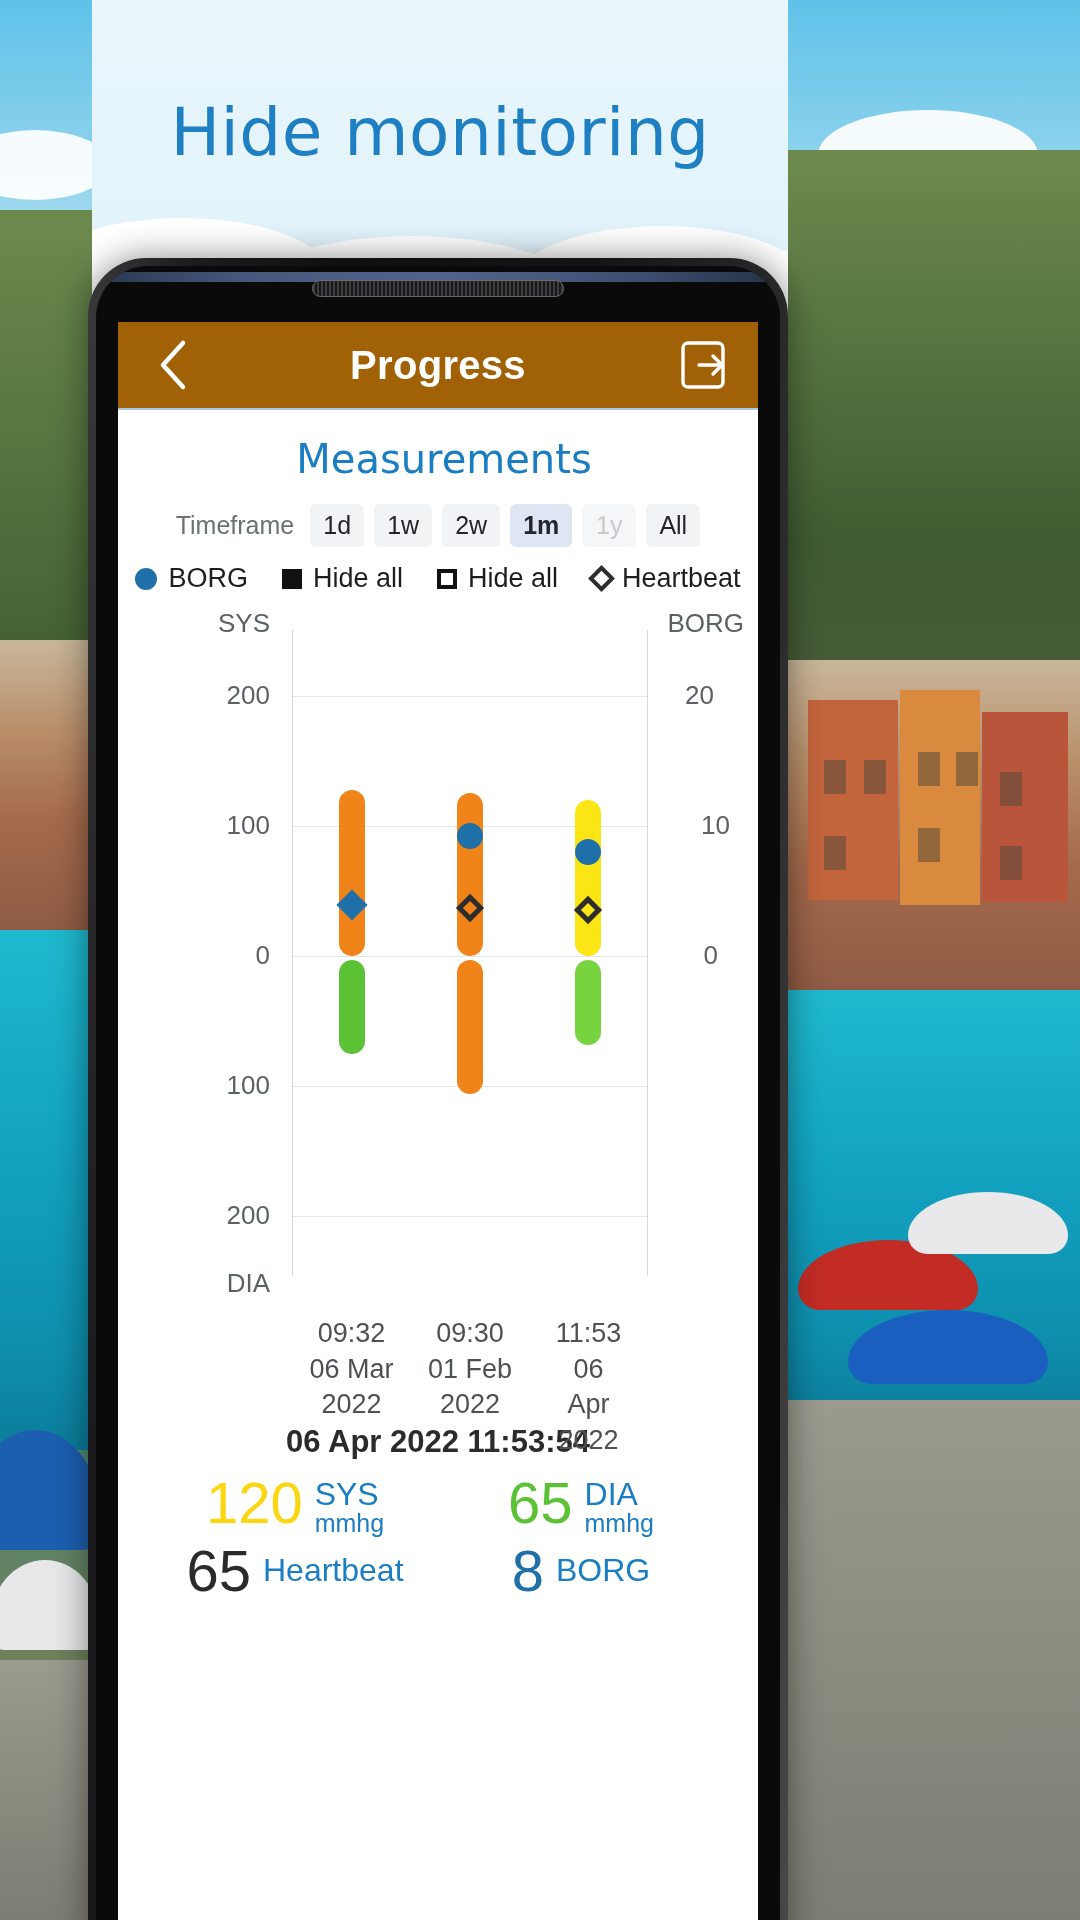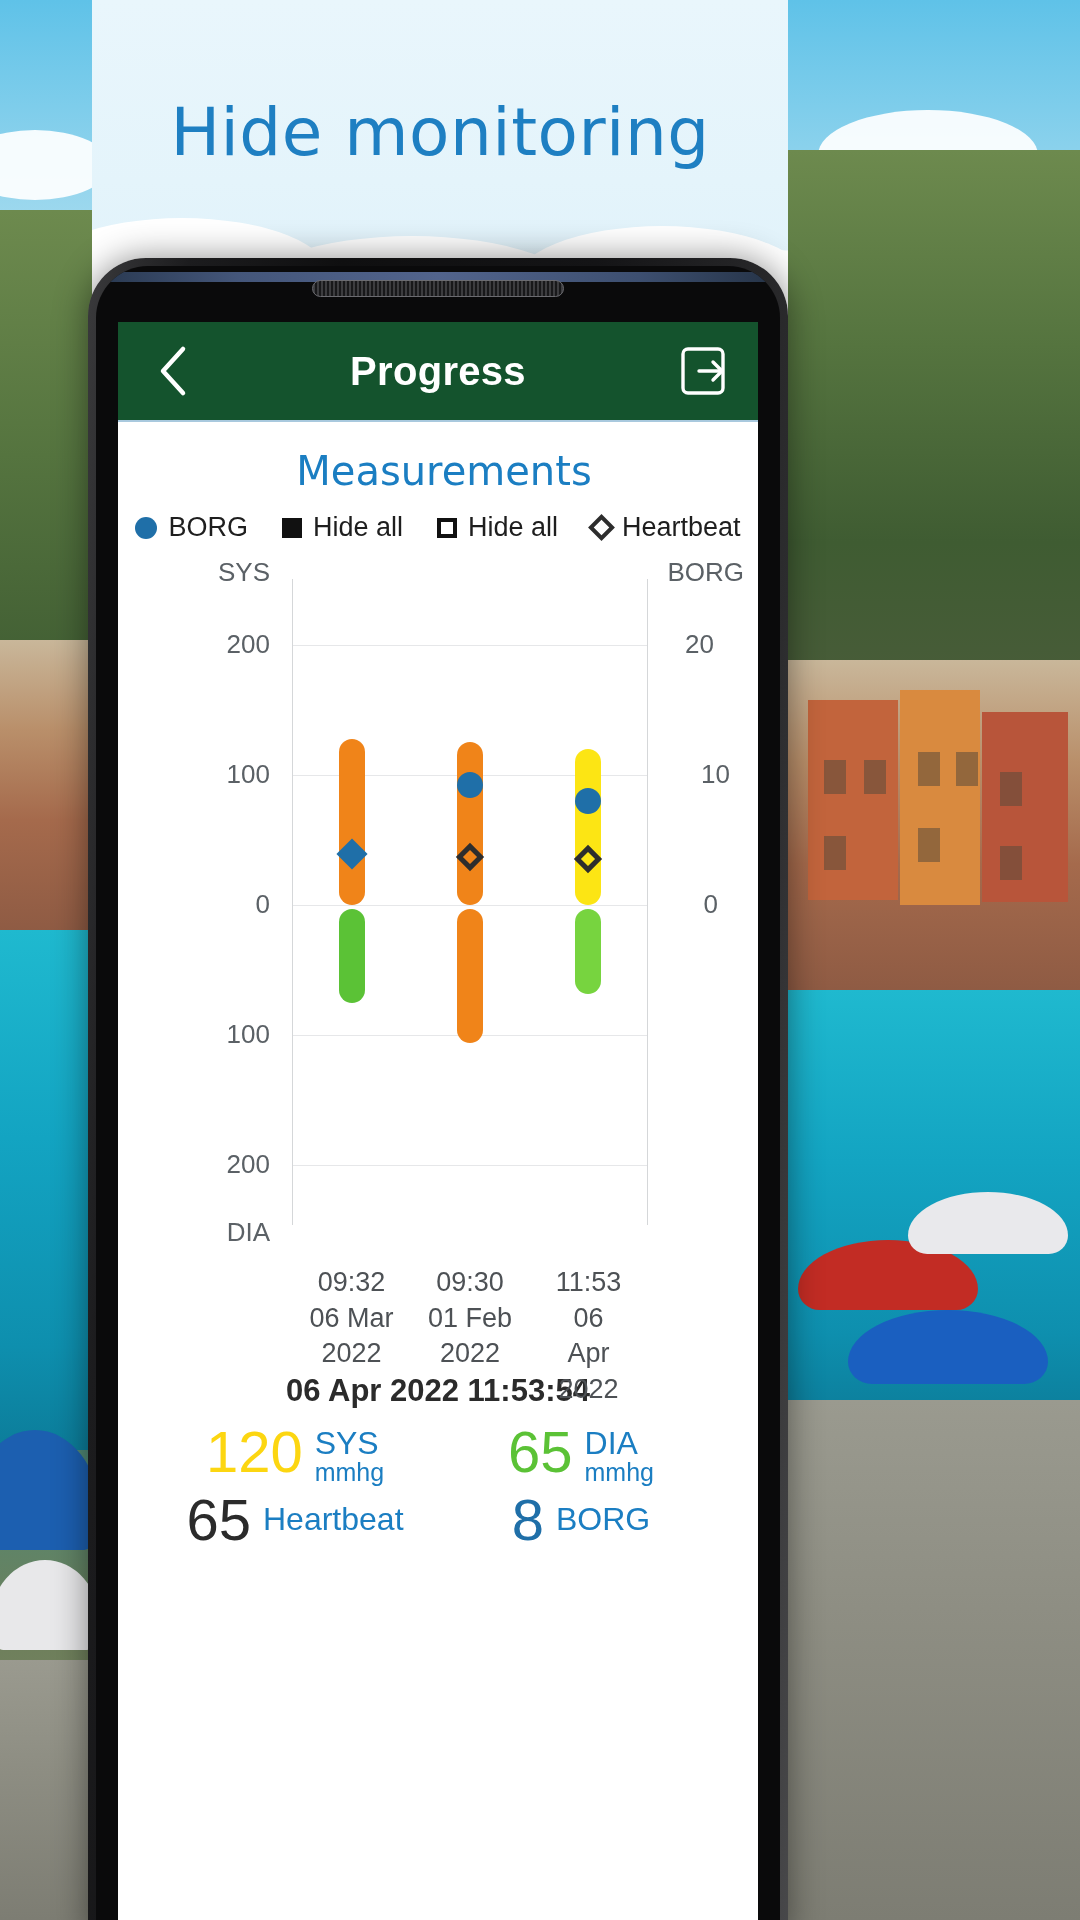--- a/index.html
+++ b/index.html
@@ -83,22 +83,22 @@
     border: 1px solid #6b6b70;
   }
   #screen {
     position: absolute; left: 22px; right: 22px; top: 56px; bottom: 0;
     background: #ffffff;
     overflow: hidden;
   }
 
   
   #app-header {
-    height: 100px;
-    background: #14532d;
+    height: 88px;
+    background: #a16207;
     display:flex; align-items:center; justify-content:space-between;
     padding: 0 26px;
     border-bottom: 2px solid #a9c9de;
   }
   #app-header .hdr-title {
     color:#fff; font-size: 40px; font-weight: 700; letter-spacing:.3px;
   }
   .icon-btn { width:58px; height:58px; display:flex; align-items:center; justify-content:center; cursor:pointer; }
 
   
@@ -238,20 +238,29 @@
           <svg width="56" height="56" viewBox="0 0 56 56" aria-hidden="true">
             <rect x="8" y="6" width="40" height="44" rx="5" ry="5" fill="none" stroke="#fff" stroke-width="3.4"></rect>
             <line x1="24" y1="28" x2="46" y2="28" stroke="#fff" stroke-width="3.4" stroke-linecap="round"></line>
             <polyline points="38,19 47,28 38,37" fill="none" stroke="#fff" stroke-width="3.4" stroke-linecap="round" stroke-linejoin="round"></polyline>
           </svg>
         </div>
       </div>
 
       <div id="section-title">Measurements</div>
 
+      <div id="timeframe-row">
+        <span id="timeframe-label">Timeframe</span>
+        <span class="tf-btn">1d</span>
+        <span class="tf-btn">1w</span>
+        <span class="tf-btn">2w</span>
+        <span class="tf-btn active">1m</span>
+        <span class="tf-btn disabled">1y</span>
+        <span class="tf-btn">All</span>
+      </div>
 
       <div id="legend-row">
         <div class="legend-item">
           <span class="lg-dot"></span>
           <span class="legend-label">BORG</span>
         </div>
         <div class="legend-item">
           <span class="lg-sq"></span>
           <span class="legend-label">Hide all</span>
         </div>

